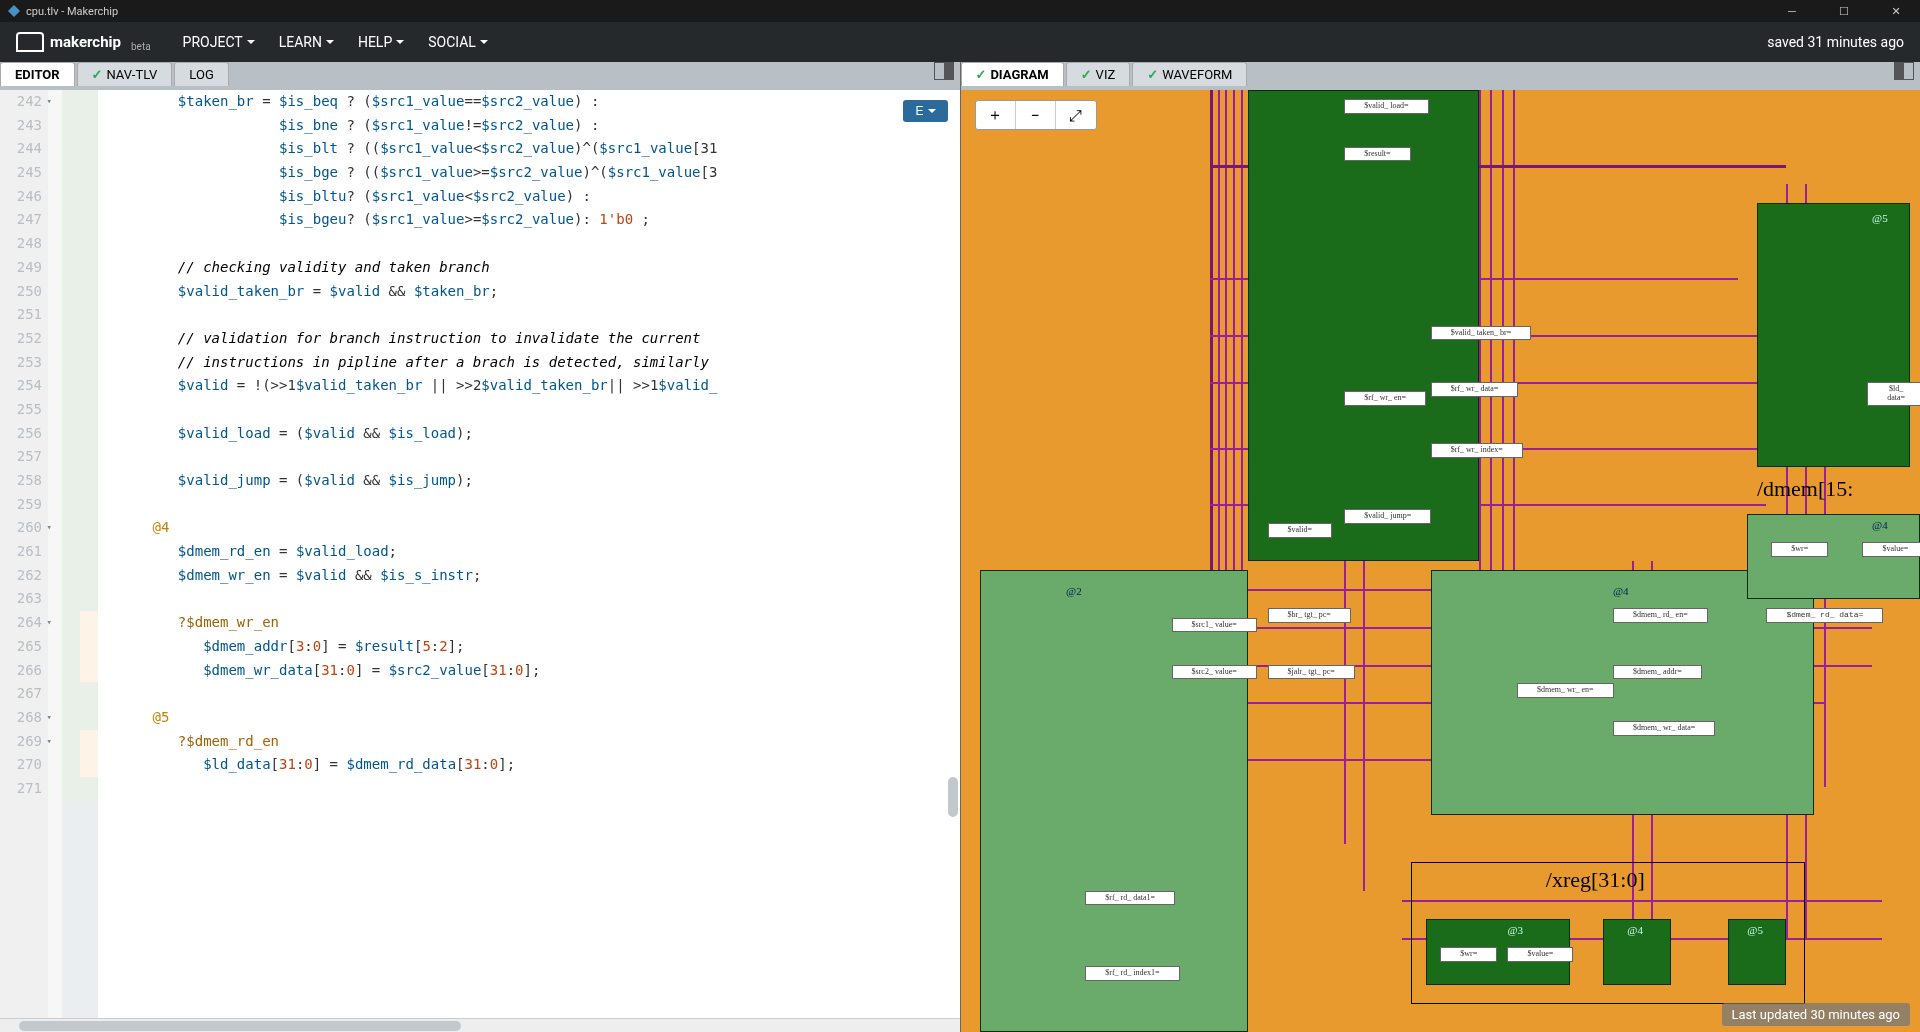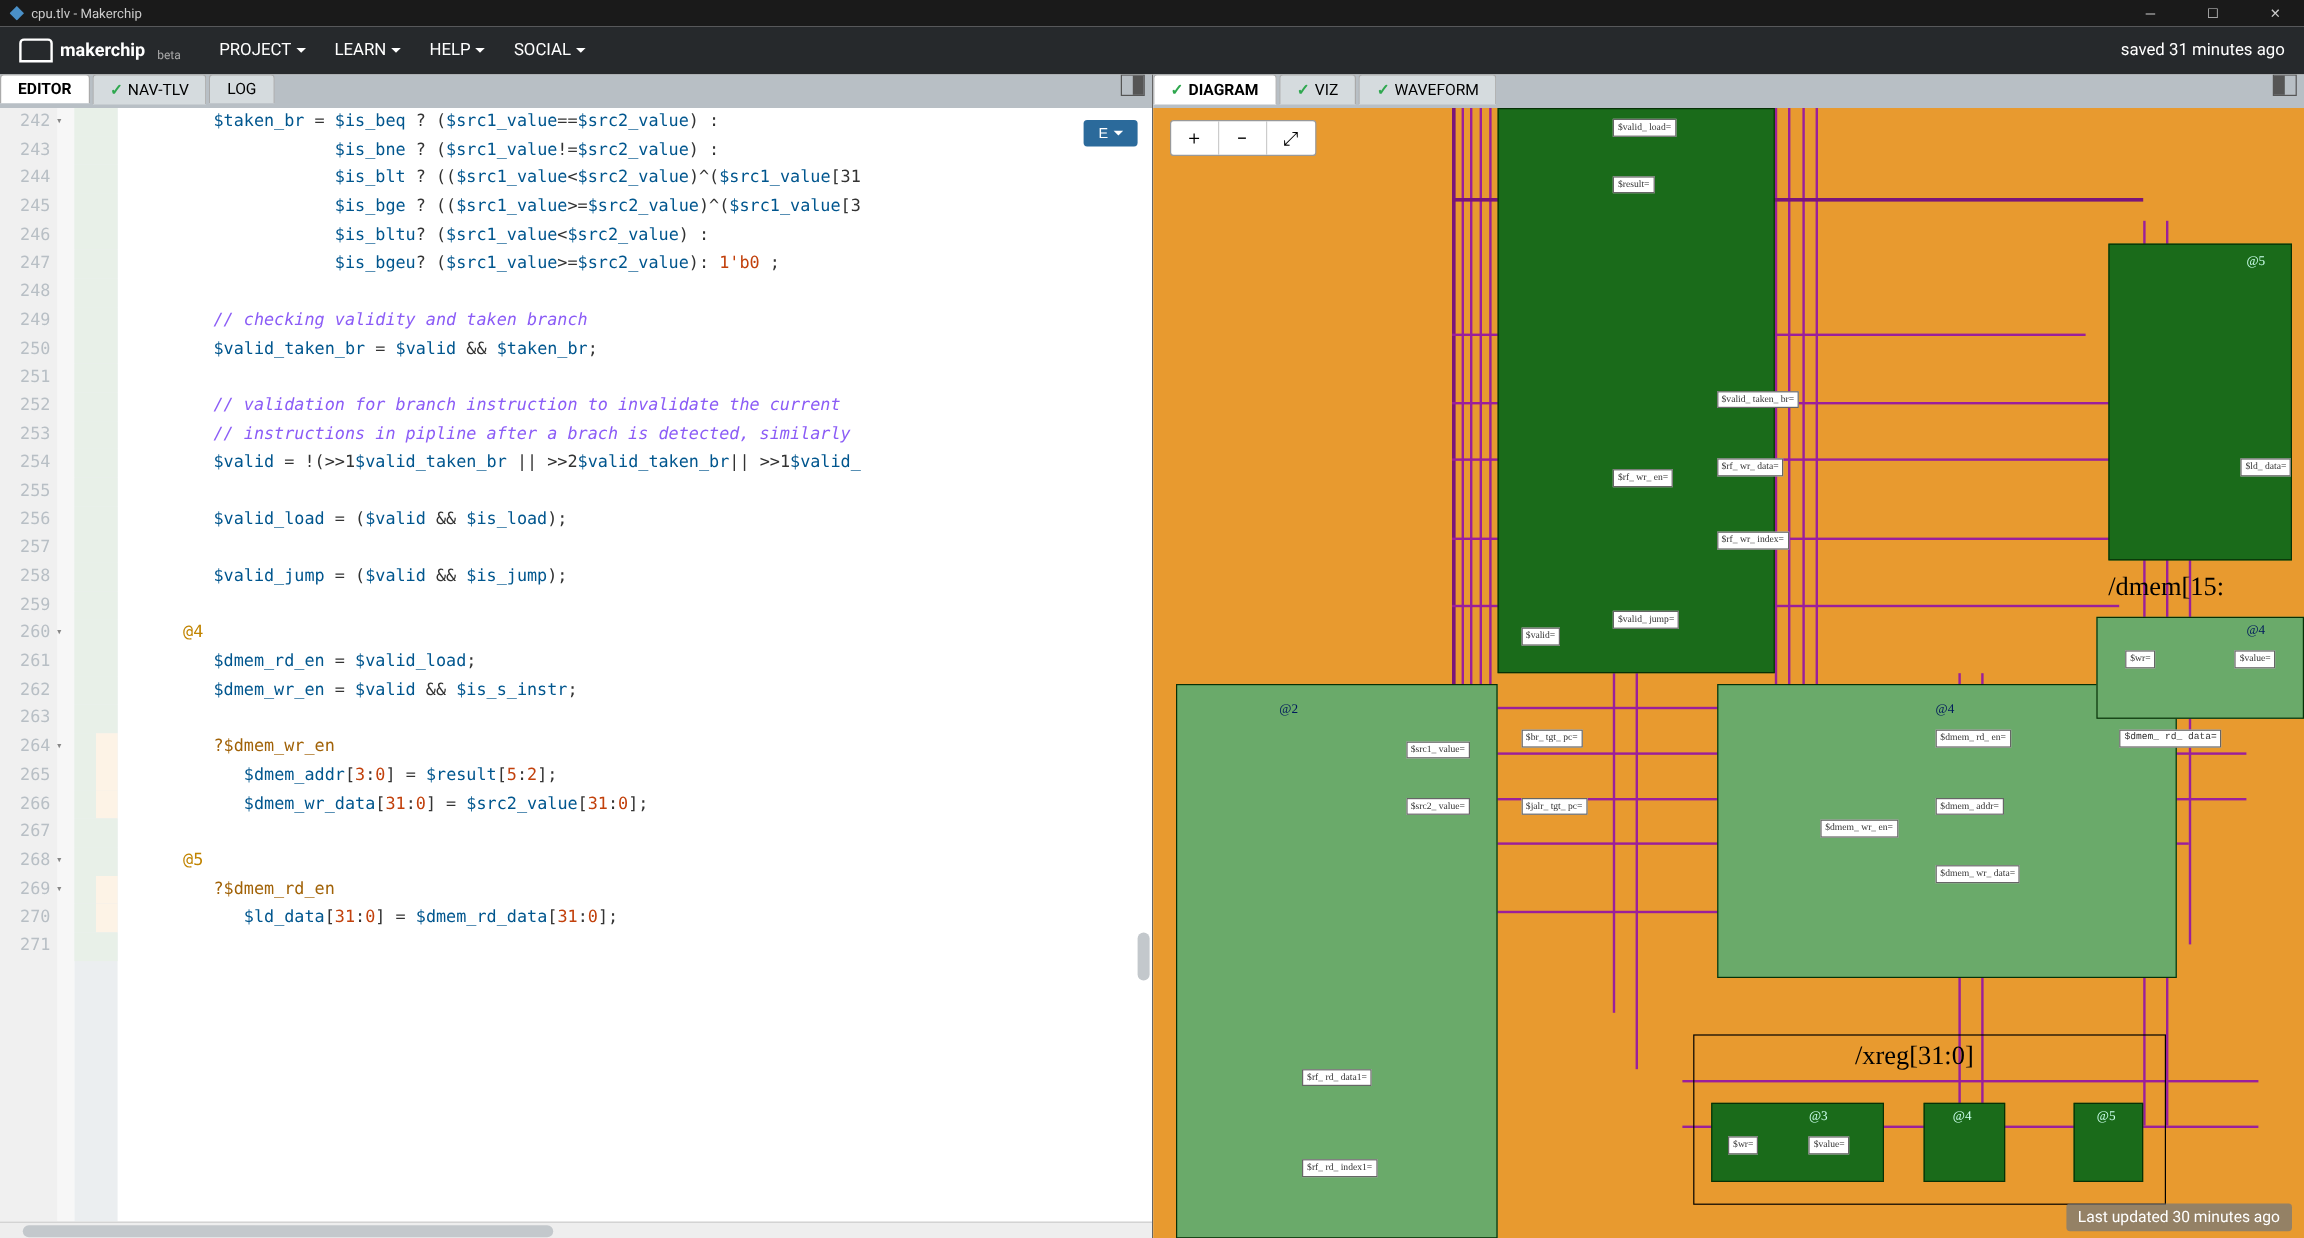--- a/index.html
+++ b/index.html
@@ -39,39 +39,39 @@
 .gutter .fold::after { content:"▾"; position:absolute; right:-10px; color:#888; font-size:9px; }
 .fold-strip { width:14px; background:#f7f7f7; }
 .indent-strip { width:36px; background:#ebeef0; display:flex; flex-direction:column;}
 .indent-strip .cell { height:23.7px; display:flex; }
 .indent-strip .cell .bar { flex:1; }
 .bg-lg { background:#e8f0e8; }
 .bg-og { background:#fdf3e6; }
 .code-col { flex:1; overflow:hidden; white-space:pre; color:#333; padding-left:4px;}
 .code-col .row { height:23.7px; }
 .tok-var { color:#00568e; }
-.tok-com { color:#8b5cf6; font-style:italic;}
+.tok-com { color:#000000; font-style:italic;}
 .tok-stage { color:#c18401; }
 .tok-cond { color:#a16207; }
 .tok-num { color:#c2410c; }
 .e-btn { position:absolute; top:10px; right:12px; background:#2b6a9b; color:#fff; border:none; padding:4px 12px; font-size:12px; border-radius:3px; display:flex; align-items:center; gap:4px; cursor:pointer;}
 .e-btn .caret-down{border-top-color:#fff;}
 .hscroll { height:14px; background:#eee; border-top:1px solid #ccc; position:relative; }
 .hscroll .thumb { position:absolute; left:2%; top:2px; height:10px; width:46%; background:#c3c8cc; border-radius:5px; }
 .vscroll-thumb { position:absolute; right:2px; top:74%; width:10px; height:40px; background:#c3c8cc; border-radius:5px; }
 
 
 .diagram-area { flex:1; background:#e89a2f; position:relative; overflow:hidden; }
 .zoom-controls { position:absolute; top:10px; left:14px; display:flex; background:#fff; border:1px solid #999; border-radius:3px; }
 .zoom-controls .zb { width:40px; height:28px; display:flex; align-items:center; justify-content:center; font-size:16px; border-right:1px solid #ccc; cursor:pointer;}
 .zoom-controls .zb:last-child{border:none;}
 .last-upd { position:absolute; bottom:6px; right:10px; background:rgba(120,120,120,0.75); color:#fff; padding:4px 10px; font-size:13px; border-radius:3px; }
 .stage-block { position:absolute; background:#1a6b1a; border:1px solid #063006; }
 .stage-block.light { background:#6aaa6a; }
-.sig-box { position:absolute; background:#fff; border:1px solid #666; font-size:8px; padding:2px 3px; text-align:center; color:#333; line-height:1.1; font-family:serif;}
+.sig-box { position:absolute; background:#fff; border:1px solid #666; font-size:8px; padding:2px 19px; text-align:center; color:#333; line-height:1.1; font-family:serif;}
 .hier-label { position:absolute; font-family:"Times New Roman",serif; font-size:22px; color:#000;}
 .hier-box { position:absolute; border:1px solid #000; }
 .stage-lbl { position:absolute; font-family:serif; font-size:11px; color:#001a5c;}
 .wire { position:absolute; background:#9b1f9b; }
 .wire.h { height:2px; }
 .wire.v { width:2px; }
 .wire.bold { background:#7a157a; }
 .wire.h.bold { height:3px;}
 .wire.v.bold { width:3px;}
 </style>

